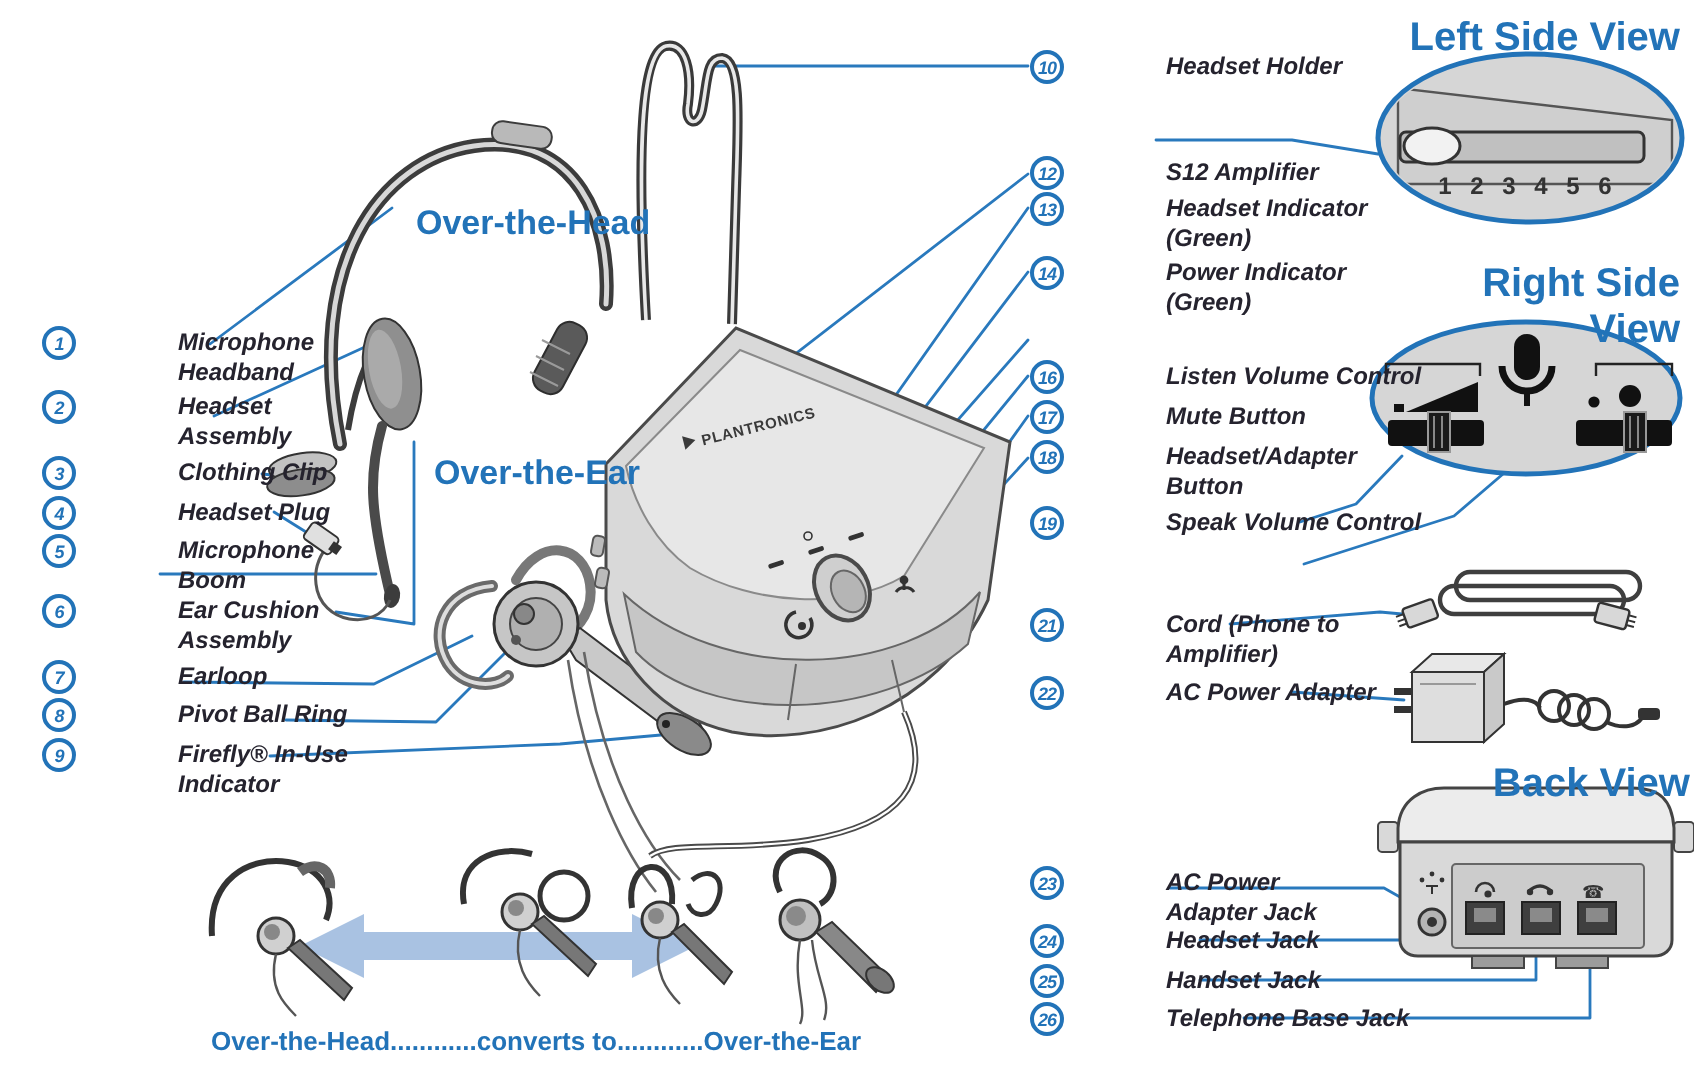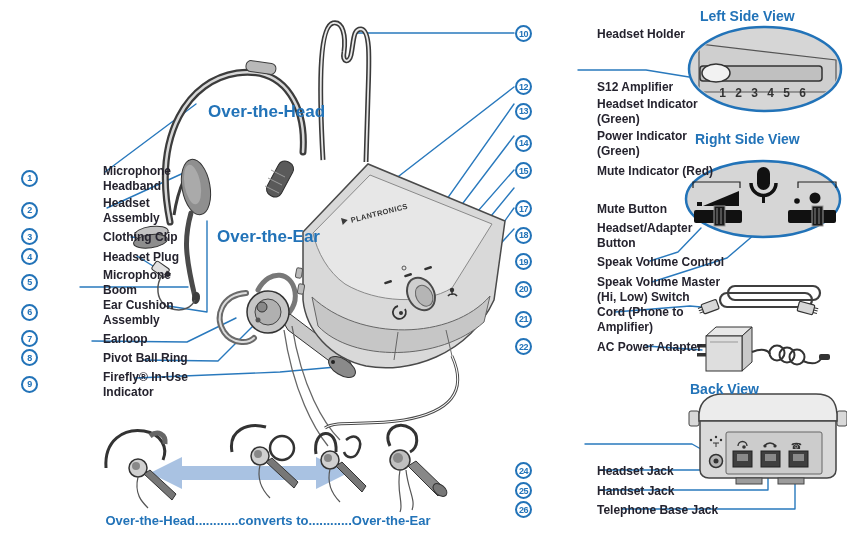--- a/index.html
+++ b/index.html
@@ -1,26 +1,26 @@
 <!DOCTYPE html>
 <html><head>
 <meta charset="utf-8">
 <style>
   :root{ --blue:#2273b8; --ink:#25232e; }
   html,body{margin:0;padding:0;background:#fff;}
   .stage{position:relative;width:847px;height:546px;background:#ffffff;overflow:hidden;
          font-family:"Liberation Sans", sans-serif;}
   .stage svg.canvas{position:absolute;left:0;top:0;z-index:1;}
-  .callout{position:absolute;z-index:3;display:flex;gap:24px;align-items:center;}
+  .callout{position:absolute;z-index:3;display:flex;gap:10px;align-items:flex-start;font-style:italic;}
   .cnum{width:13px;height:13px;border:2px solid var(--blue);border-radius:50%;background:#fff;
         color:var(--blue);font-size:9px;font-weight:bold;display:flex;align-items:center;
         justify-content:center;flex:0 0 auto;letter-spacing:-0.5px;}
   .clabel{font-size:12px;font-weight:bold;color:var(--ink);line-height:14.5px;
           white-space:pre-line;padding-top:1px;padding-left:41px;}
-  .vhead{position:absolute;z-index:3;font-size:14px;font-weight:bold;color:var(--blue);text-align:left;}
+  .vhead{position:absolute;z-index:3;font-size:20px;font-weight:bold;color:var(--blue);text-align:right;}
   .ilabel{position:absolute;z-index:3;font-size:17px;font-weight:bold;color:var(--blue);}
   .caption{position:absolute;z-index:3;font-size:13px;font-weight:bold;color:var(--blue);text-align:center;}
   .scale{position:absolute;z-index:3;font-size:12px;font-weight:bold;color:#333;
          text-align:center;letter-spacing:3px;}
 </style>
 </head>
 <body>
 
 <div class="stage">
 
@@ -331,51 +331,51 @@
 <div class="callout" style="left:515px;top:96px">
   <span class="cnum">13</span>
   <span class="clabel">Headset Indicator
 (Green)</span>
     </div>
 <div class="callout" style="left:515px;top:128px">
   <span class="cnum">14</span>
   <span class="clabel">Power Indicator
 (Green)</span>
     </div>
-<div class="callout" style="left:515px;top:162px">
-  <span class="cnum">15</span>
-  <span class="clabel">Mute Indicator (Red)</span>
+<div class="callout" style="left:515px;top:180px">
+  <span class="cnum">16</span>
+  <span class="clabel">Listen Volume Control</span>
     </div>
 <div class="callout" style="left:515px;top:200px">
   <span class="cnum">17</span>
   <span class="clabel">Mute Button</span>
     </div>
 <div class="callout" style="left:515px;top:220px">
   <span class="cnum">18</span>
   <span class="clabel">Headset/Adapter
 Button</span>
     </div>
 <div class="callout" style="left:515px;top:253px">
   <span class="cnum">19</span>
   <span class="clabel">Speak Volume Control</span>
     </div>
-<div class="callout" style="left:515px;top:274px">
-  <span class="cnum">20</span>
-  <span class="clabel">Speak Volume Master
-(Hi, Low) Switch</span>
-    </div>
 <div class="callout" style="left:515px;top:304px">
   <span class="cnum">21</span>
   <span class="clabel">Cord (Phone to
 Amplifier)</span>
     </div>
 <div class="callout" style="left:515px;top:338px">
   <span class="cnum">22</span>
   <span class="clabel">AC Power Adapter</span>
     </div>
+<div class="callout" style="left:515px;top:433px">
+  <span class="cnum">23</span>
+  <span class="clabel">AC Power
+Adapter Jack</span>
+    </div>
 <div class="callout" style="left:515px;top:462px">
   <span class="cnum">24</span>
   <span class="clabel">Headset Jack</span>
     </div>
 <div class="callout" style="left:515px;top:482px">
   <span class="cnum">25</span>
   <span class="clabel">Handset Jack</span>
     </div>
 <div class="callout" style="left:515px;top:501px">
   <span class="cnum">26</span>

